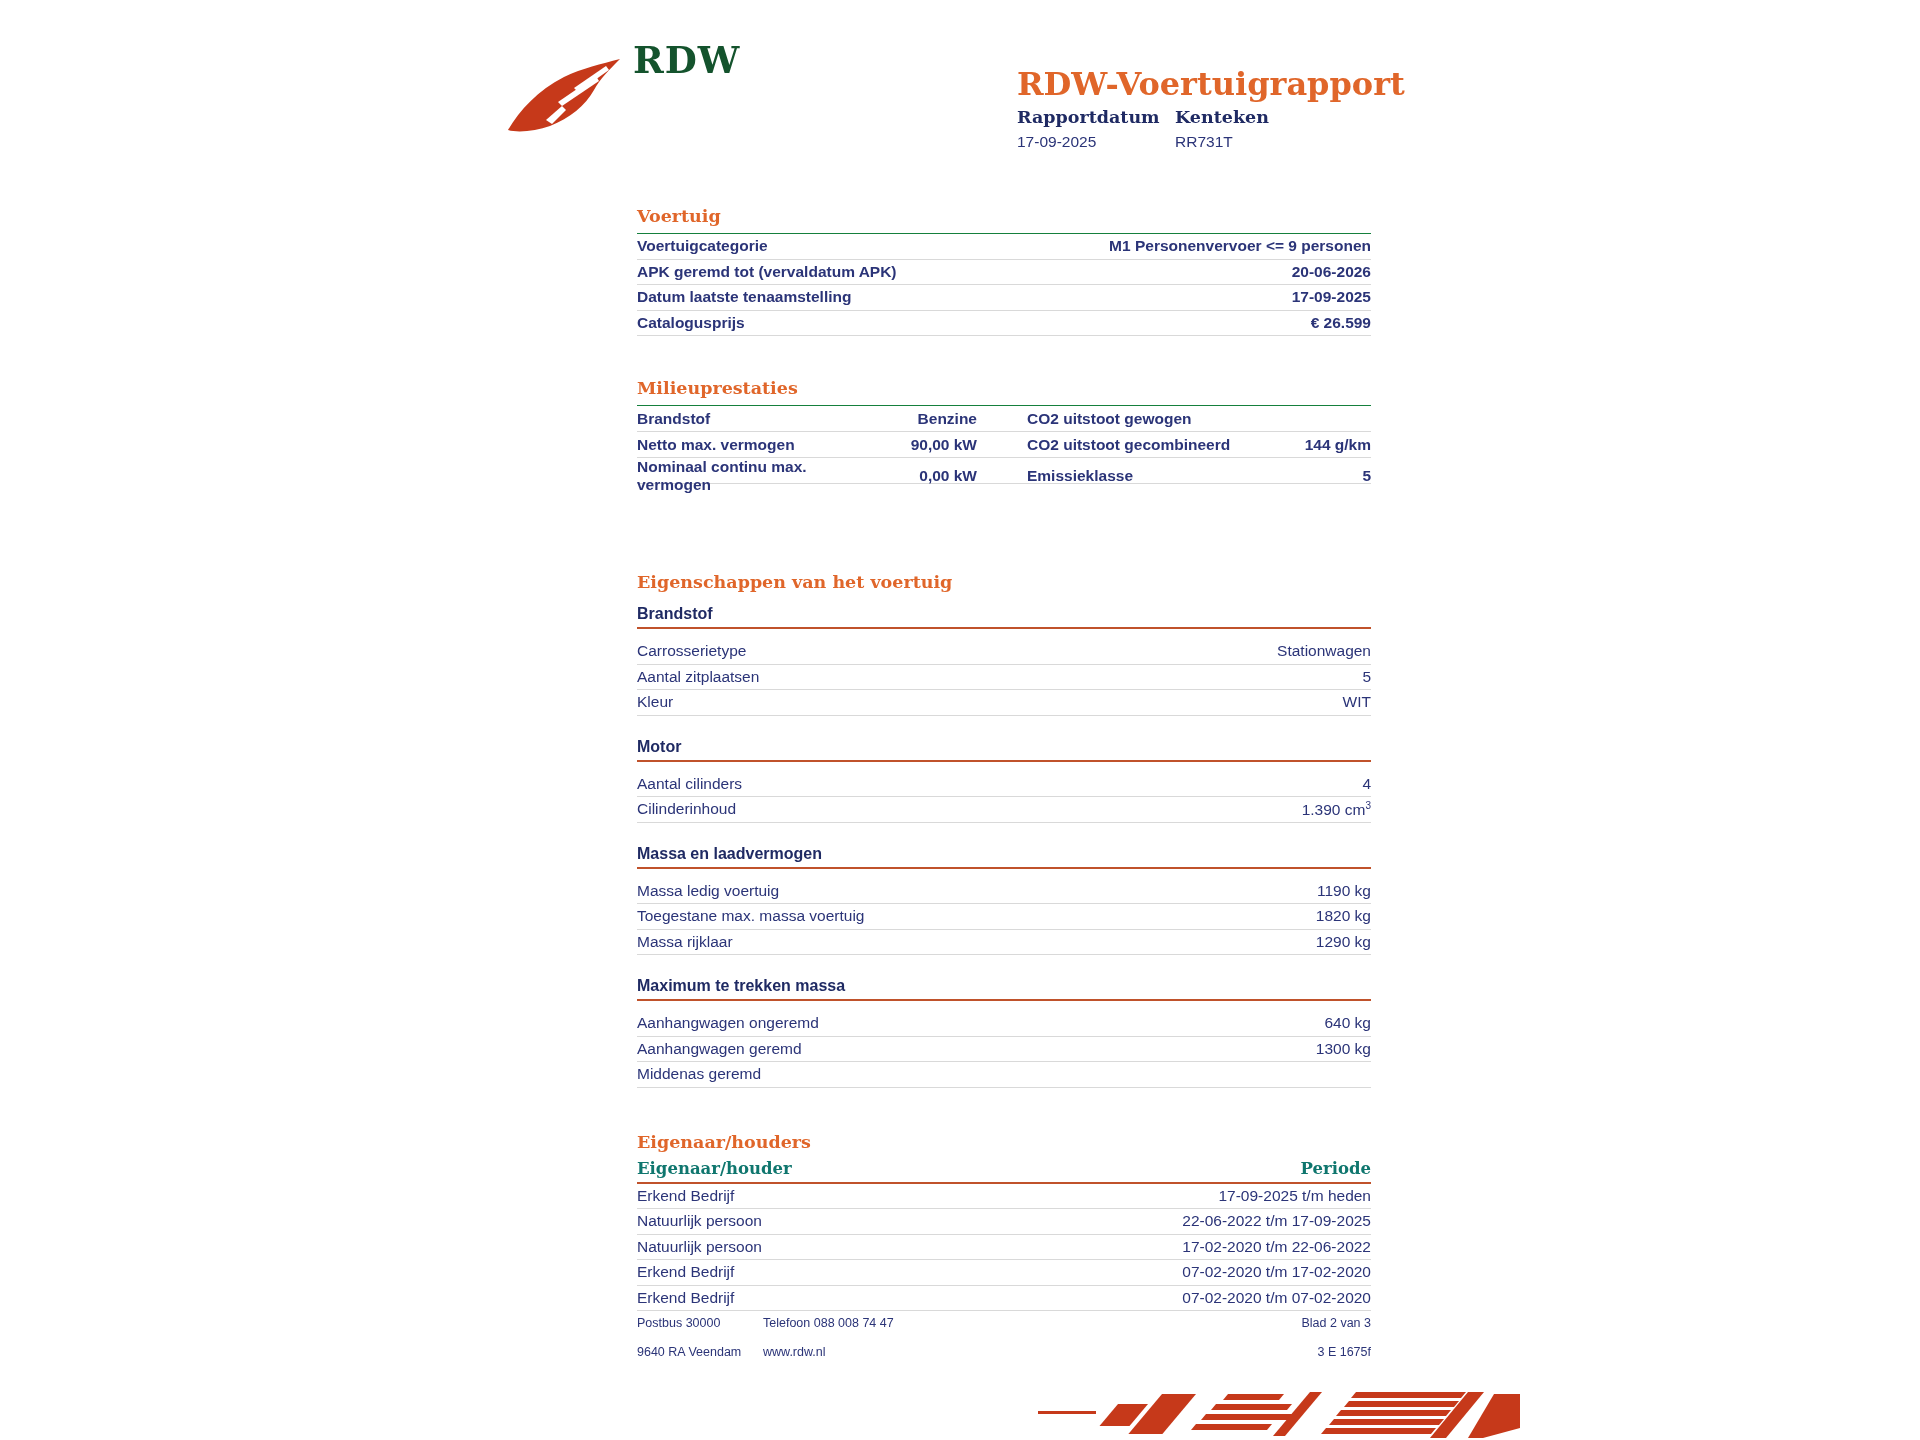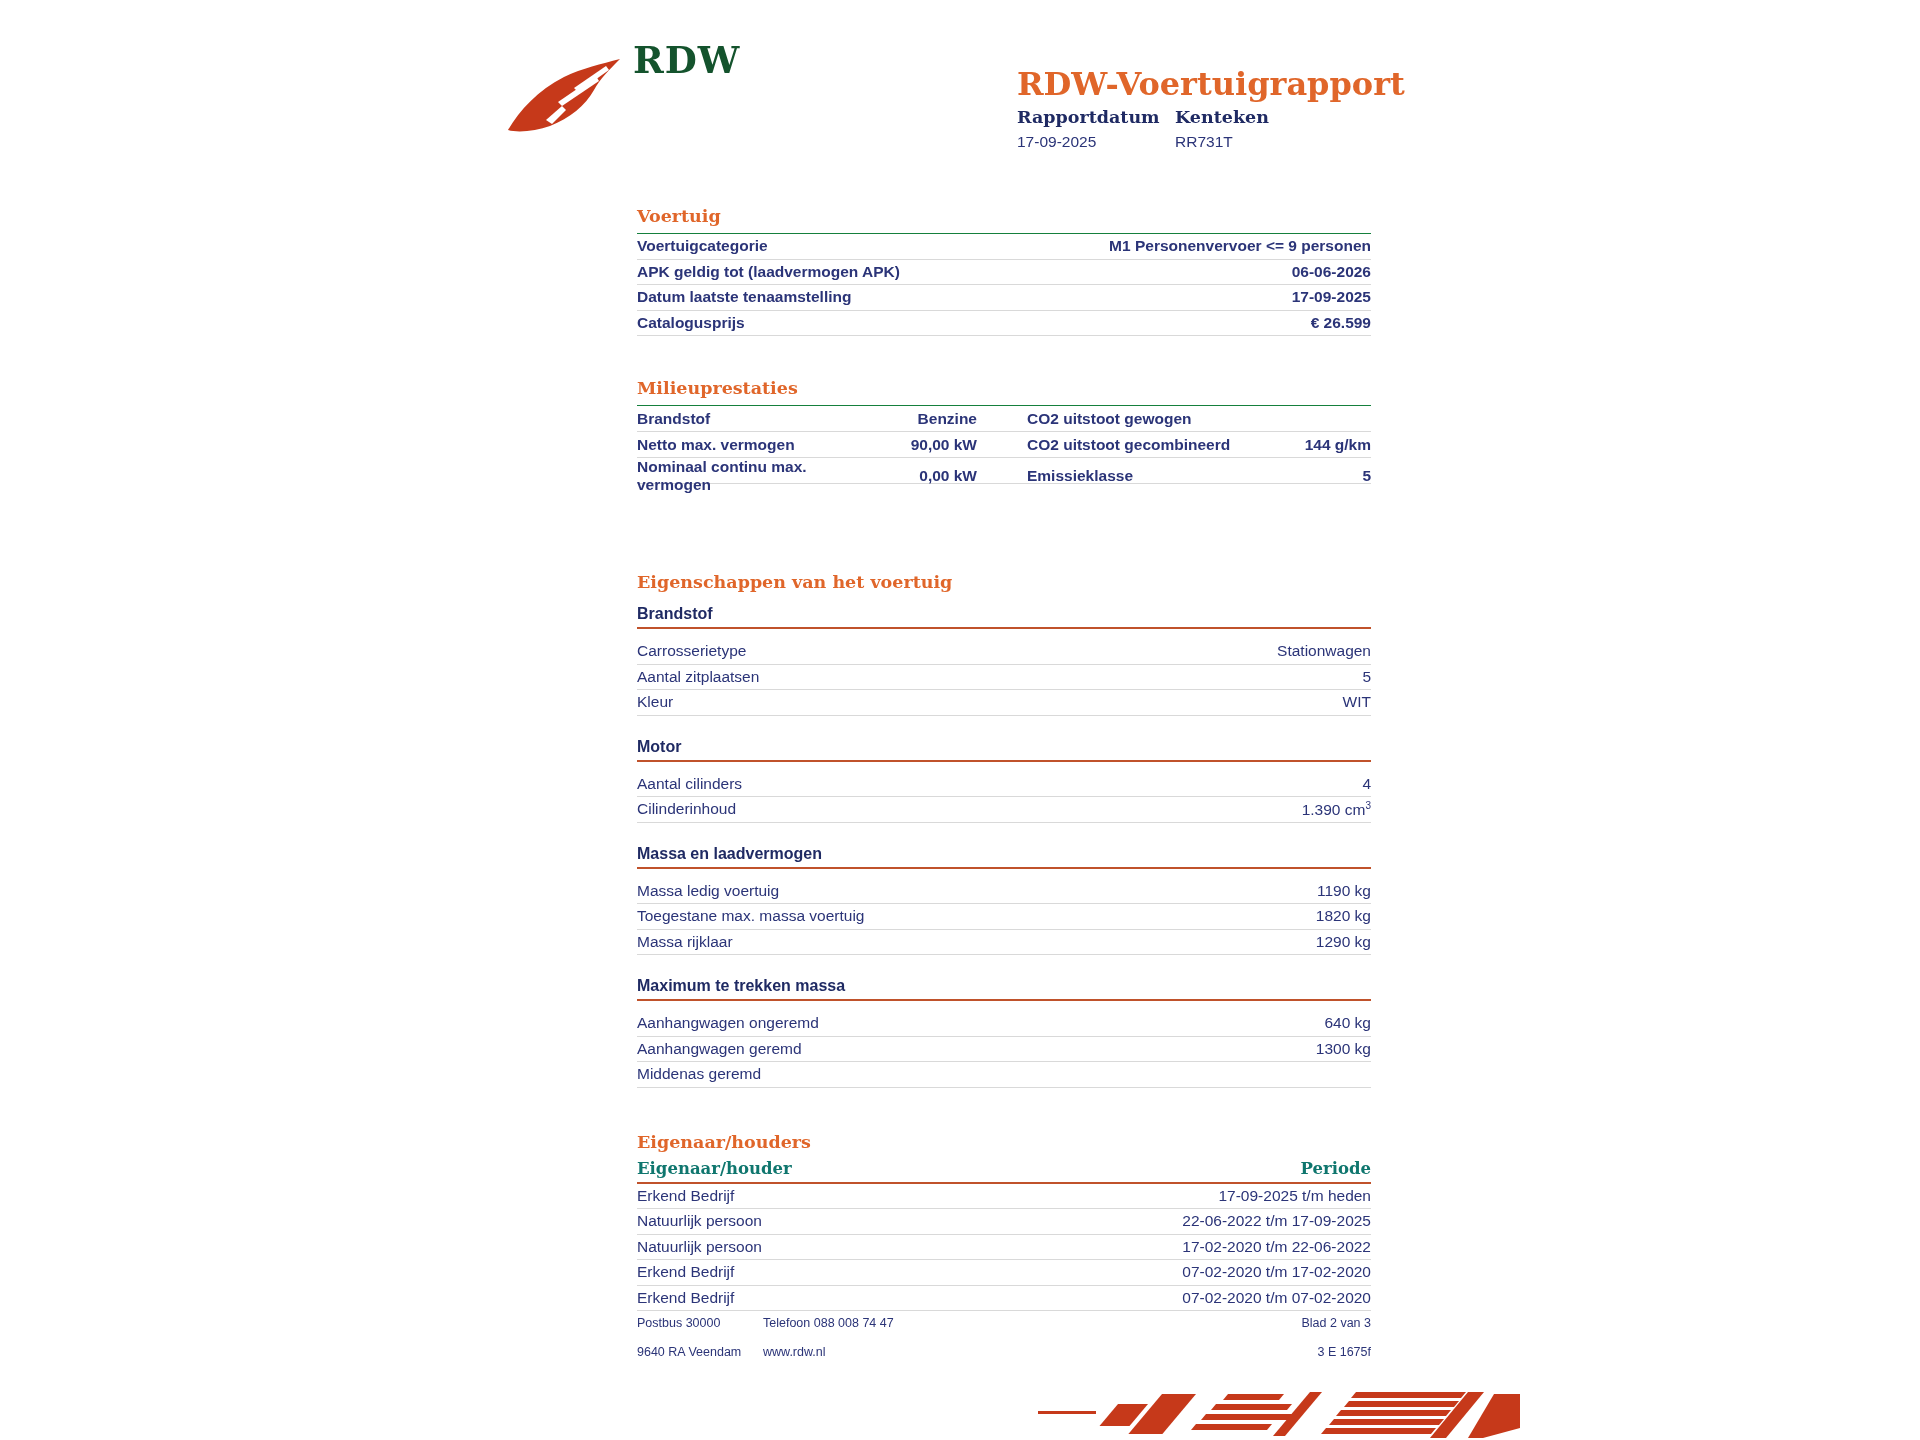--- a/index.html
+++ b/index.html
@@ -93,22 +93,22 @@
 <div class="content">
 
   <div class="sec-voertuig">
     <h2 class="sec-h slab">Voertuig</h2>
     <div class="table-top">
       <div class="t-row">
         <span>Voertuigcategorie</span>
         <span class="val">M1 Personenvervoer &lt;= 9 personen</span>
       </div>
       <div class="t-row">
-        <span>APK geldig tot (laadvermogen APK)</span>
-        <span class="val">06-06-2026</span>
+        <span>APK geremd tot (vervaldatum APK)</span>
+        <span class="val">20-06-2026</span>
       </div>
       <div class="t-row">
         <span>Datum laatste tenaamstelling</span>
         <span class="val">17-09-2025</span>
       </div>
       <div class="t-row">
         <span>Catalogusprijs</span>
         <span class="val">€ 26.599</span>
       </div>
     </div>

